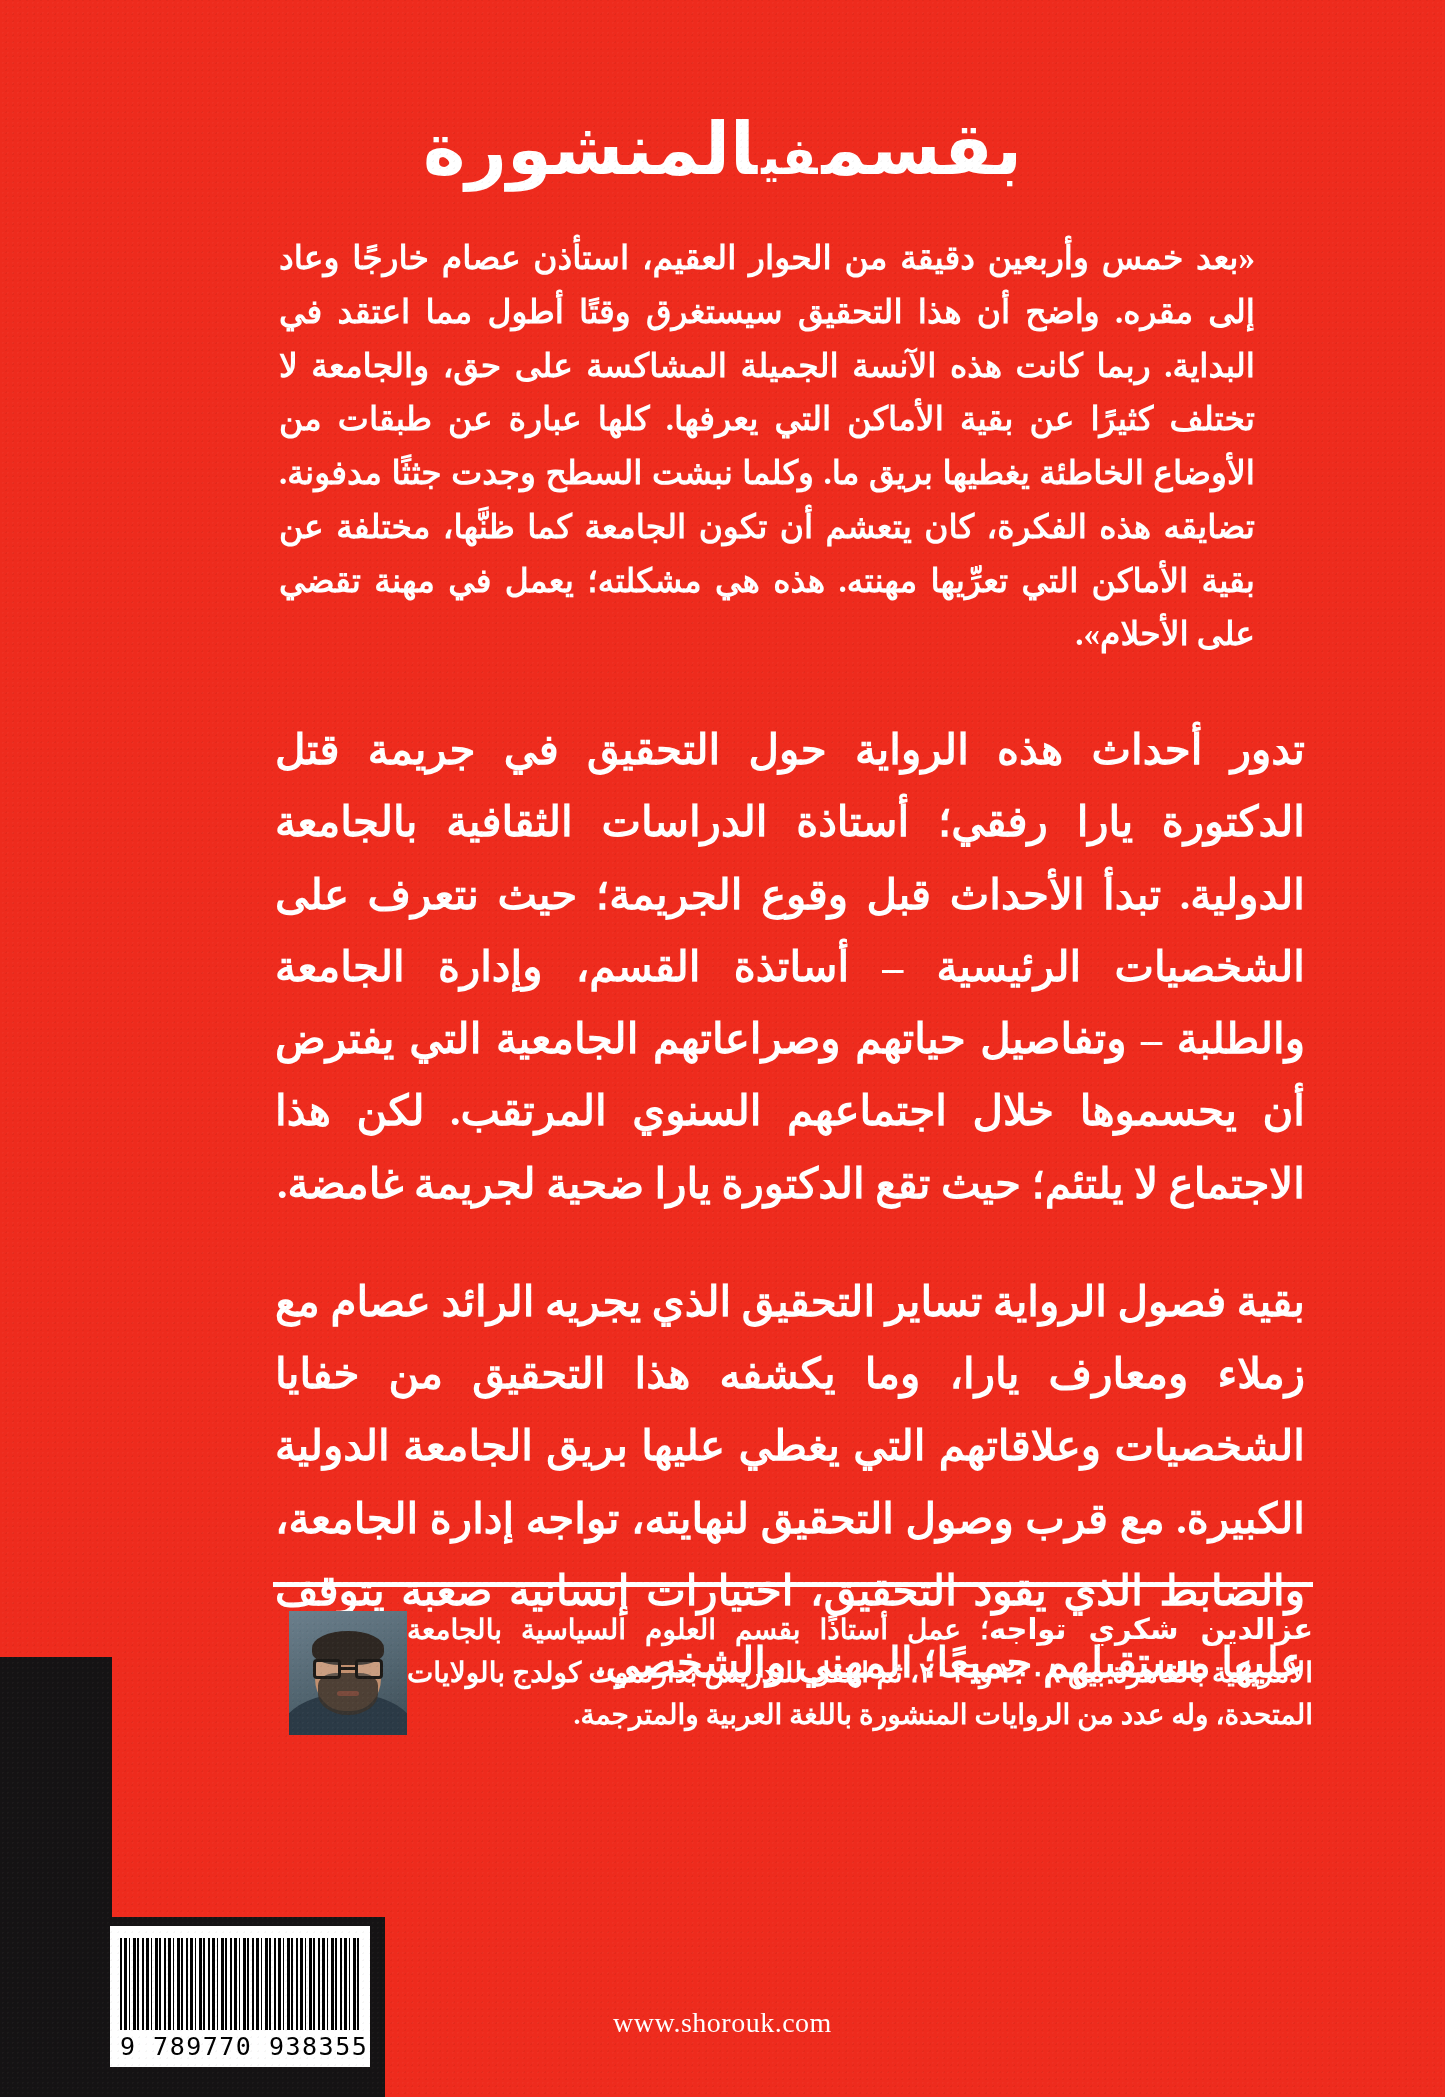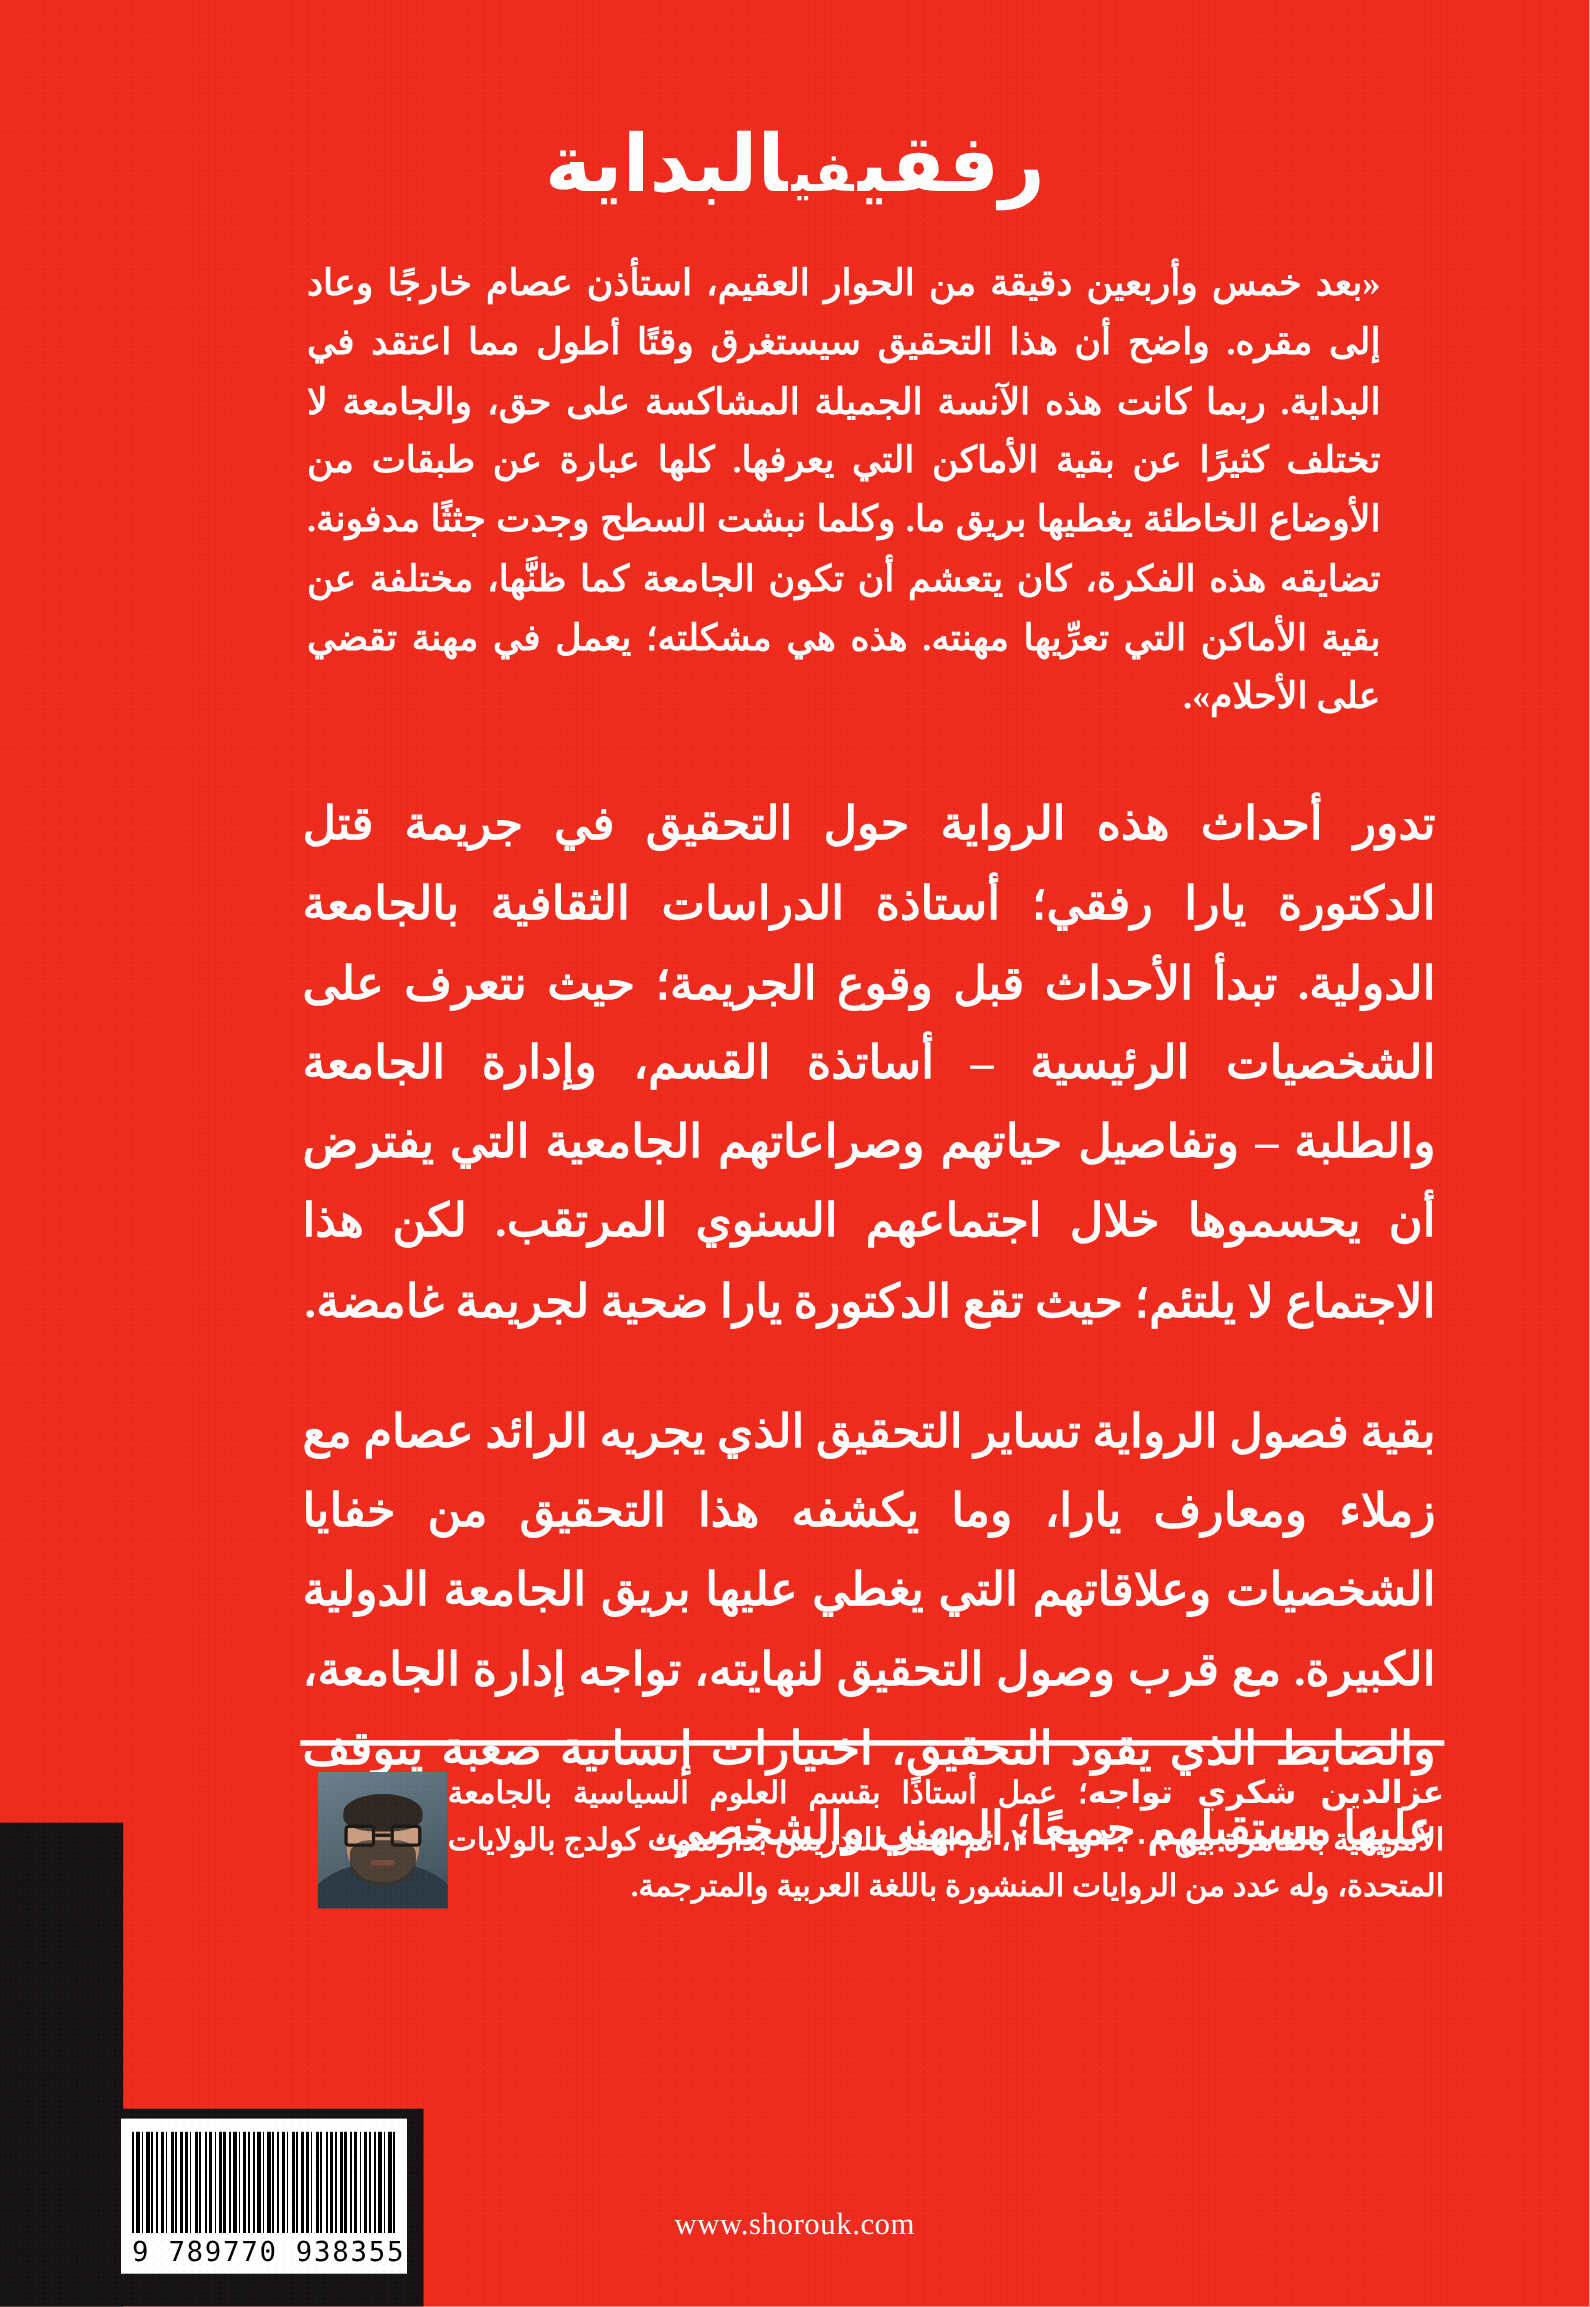--- a/index.html
+++ b/index.html
@@ -242,21 +242,21 @@
     white-space: nowrap;
   }
 </style>
 </head>
 <body>
 
 <div class="cover">
 
   <div class="title-wrap">
     <div class="title">
-      <span>رفقي</span><span class="small-word">في</span><span>البداية</span>
+      <span>بقسم</span><span class="small-word">في</span><span>المنشورة</span>
     </div>
   </div>
 
   <div class="body-col">
     <p class="para quote-para">«بعد خمس وأربعين دقيقة من الحوار العقيم، استأذن عصام خارجًا وعاد إلى مقره. واضح أن هذا التحقيق سيستغرق وقتًا أطول مما اعتقد في البداية. ربما كانت هذه الآنسة الجميلة المشاكسة على حق، والجامعة لا تختلف كثيرًا عن بقية الأماكن التي يعرفها. كلها عبارة عن طبقات من الأوضاع الخاطئة يغطيها بريق ما. وكلما نبشت السطح وجدت جثثًا مدفونة. تضايقه هذه الفكرة، كان يتعشم أن تكون الجامعة كما ظنَّها، مختلفة عن بقية الأماكن التي تعرِّيها مهنته. هذه هي مشكلته؛ يعمل في مهنة تقضي على الأحلام».</p>
     <p class="para synopsis-para">تدور أحداث هذه الرواية حول التحقيق في جريمة قتل الدكتورة يارا رفقي؛ أستاذة الدراسات الثقافية بالجامعة الدولية. تبدأ الأحداث قبل وقوع الجريمة؛ حيث نتعرف على الشخصيات الرئيسية – أساتذة القسم، وإدارة الجامعة والطلبة – وتفاصيل حياتهم وصراعاتهم الجامعية التي يفترض أن يحسموها خلال اجتماعهم السنوي المرتقب. لكن هذا الاجتماع لا يلتئم؛ حيث تقع الدكتورة يارا ضحية لجريمة غامضة.</p>
     <p class="para synopsis-para">بقية فصول الرواية تساير التحقيق الذي يجريه الرائد عصام مع زملاء ومعارف يارا، وما يكشفه هذا التحقيق من خفايا الشخصيات وعلاقاتهم التي يغطي عليها بريق الجامعة الدولية الكبيرة. مع قرب وصول التحقيق لنهايته، تواجه إدارة الجامعة، والضابط الذي يقود التحقيق، اختيارات إنسانية صعبة يتوقف عليها مستقبلهم جميعًا؛ المهني والشخصي.</p>
   </div>
 
   <div class="bio-rule"></div>

